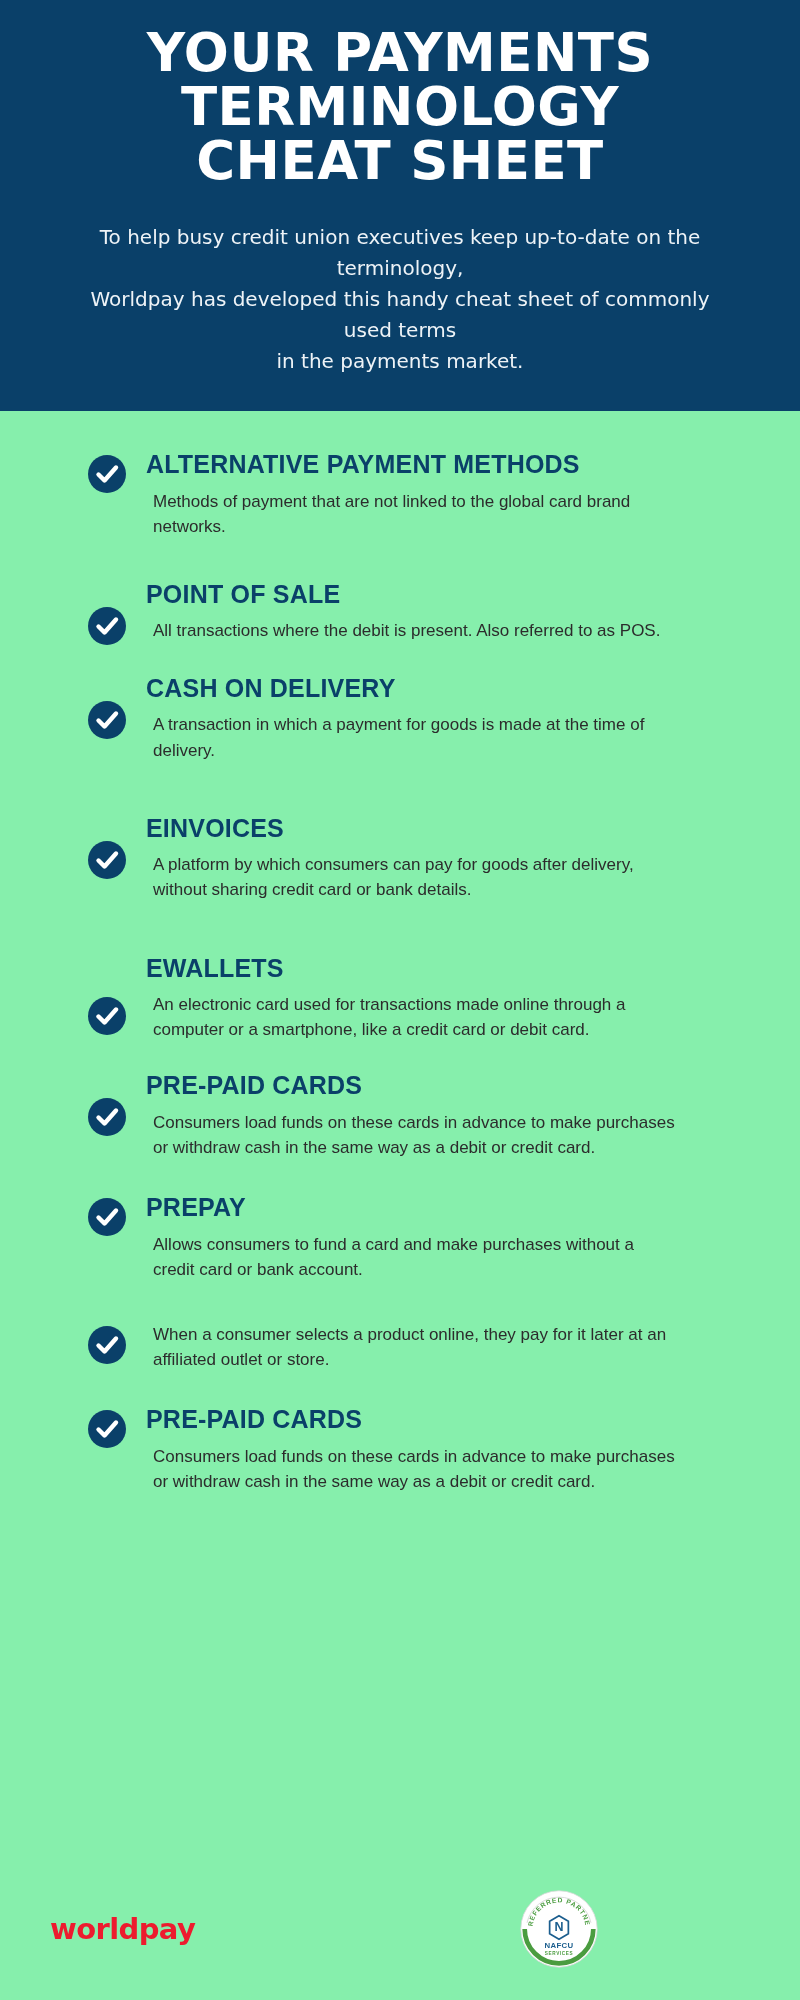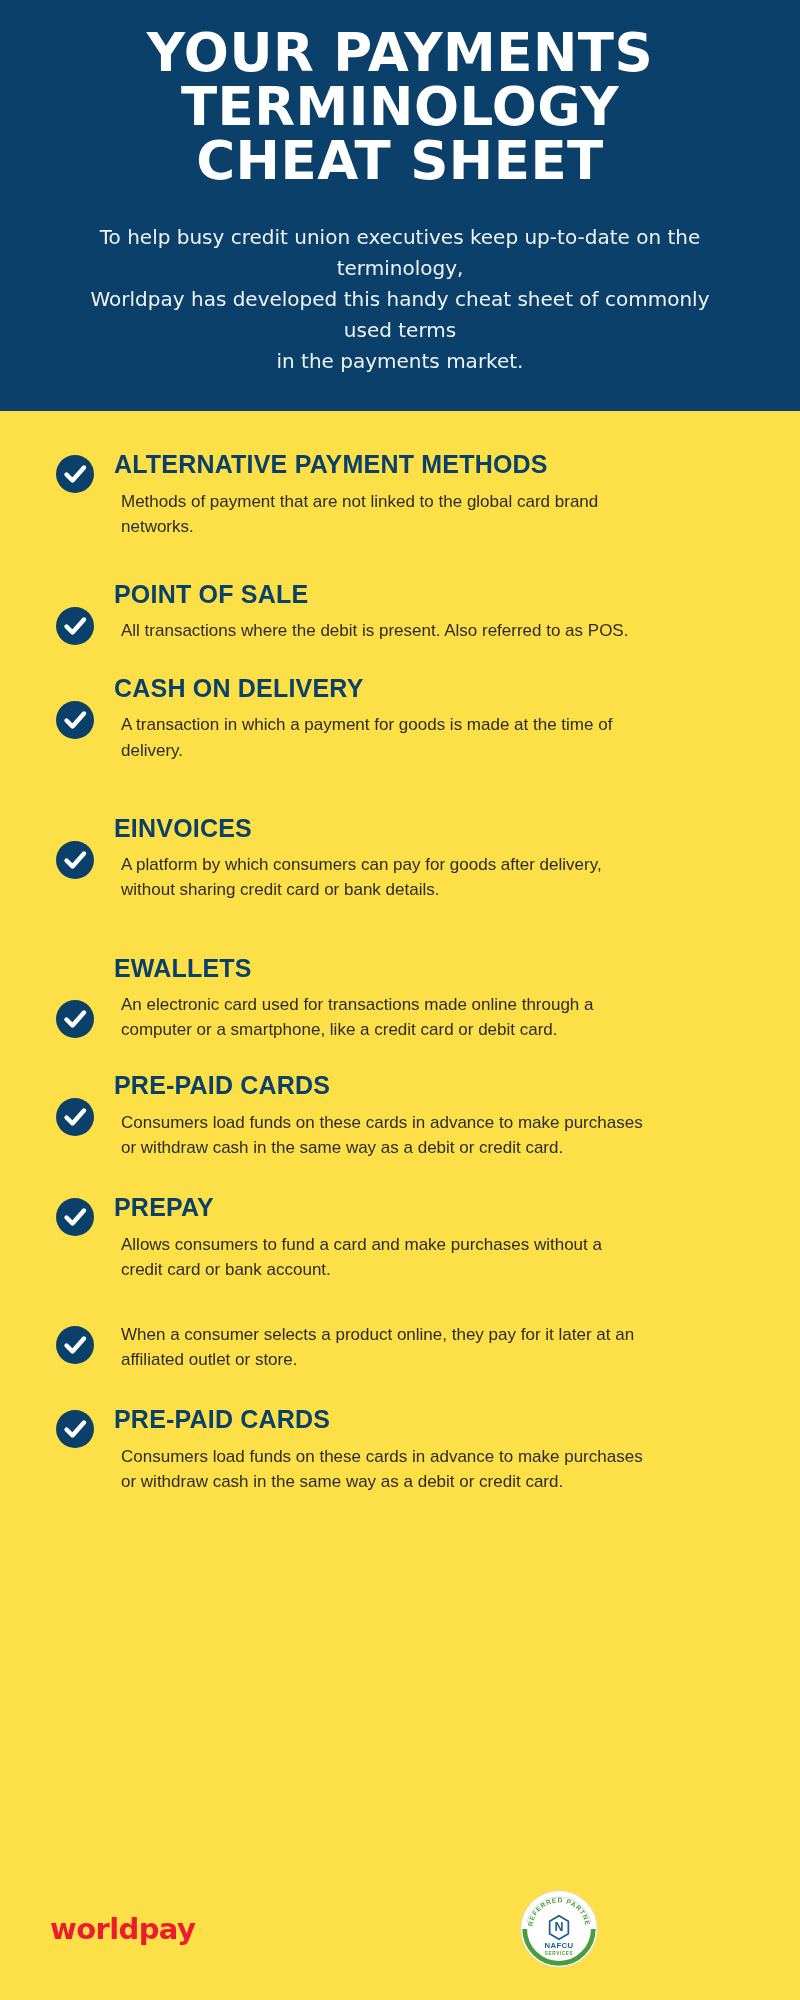--- a/index.html
+++ b/index.html
@@ -8,21 +8,21 @@
     width: 800px;
     height: 2000px;
     background: #ffffff;
     font-family: "Liberation Sans", sans-serif;
   }
 
   #page {
     position: relative;
     width: 800px;
     height: 2000px;
-    background: #fde047;
+    background: #86efac;
     overflow: hidden;
   }
 
   
   .header {
     width: 800px;
     background: #0a4069;
     padding: 26px 0 34px 0;
   }
 
@@ -54,20 +54,21 @@
     padding: 40px 0 0 0;
   }
 
   .term {
     position: relative;
     display: flex;
     align-items: flex-start;
     padding-left: 56px;
     padding-right: 60px;
     margin-bottom: 34px;
+    margin-left: 32px;
   }
 
   .check-wrap {
     flex: 0 0 auto;
     width: 38px;
     padding-top: 26px;
   }
 
   .check-icon {
     display: block;
@@ -96,21 +97,21 @@
     font-size: 17px;
     line-height: 1.48;
     padding-left: 7px;
     max-width: 530px;
   }
 
   
   .term.pad-a  { margin-bottom: 42px; }
   .term.pad-b  { margin-bottom: 30px; }
   .term.pad-c  { margin-bottom: 52px; }
-  .term.pad-d  { margin-bottom: 30px; align-items: center; }
+  .term.pad-d  { margin-bottom: 30px; }
   .term.pad-e  { margin-bottom: 34px; }
   .term.pad-f  { margin-bottom: 40px; }
   .term.pad-g  { margin-bottom: 34px; }
 
   
   .check-wrap.top    { padding-top: 4px; }
   .check-wrap.mid    { padding-top: 26px; }
   .check-wrap.low    { padding-top: 42px; }
 
   

